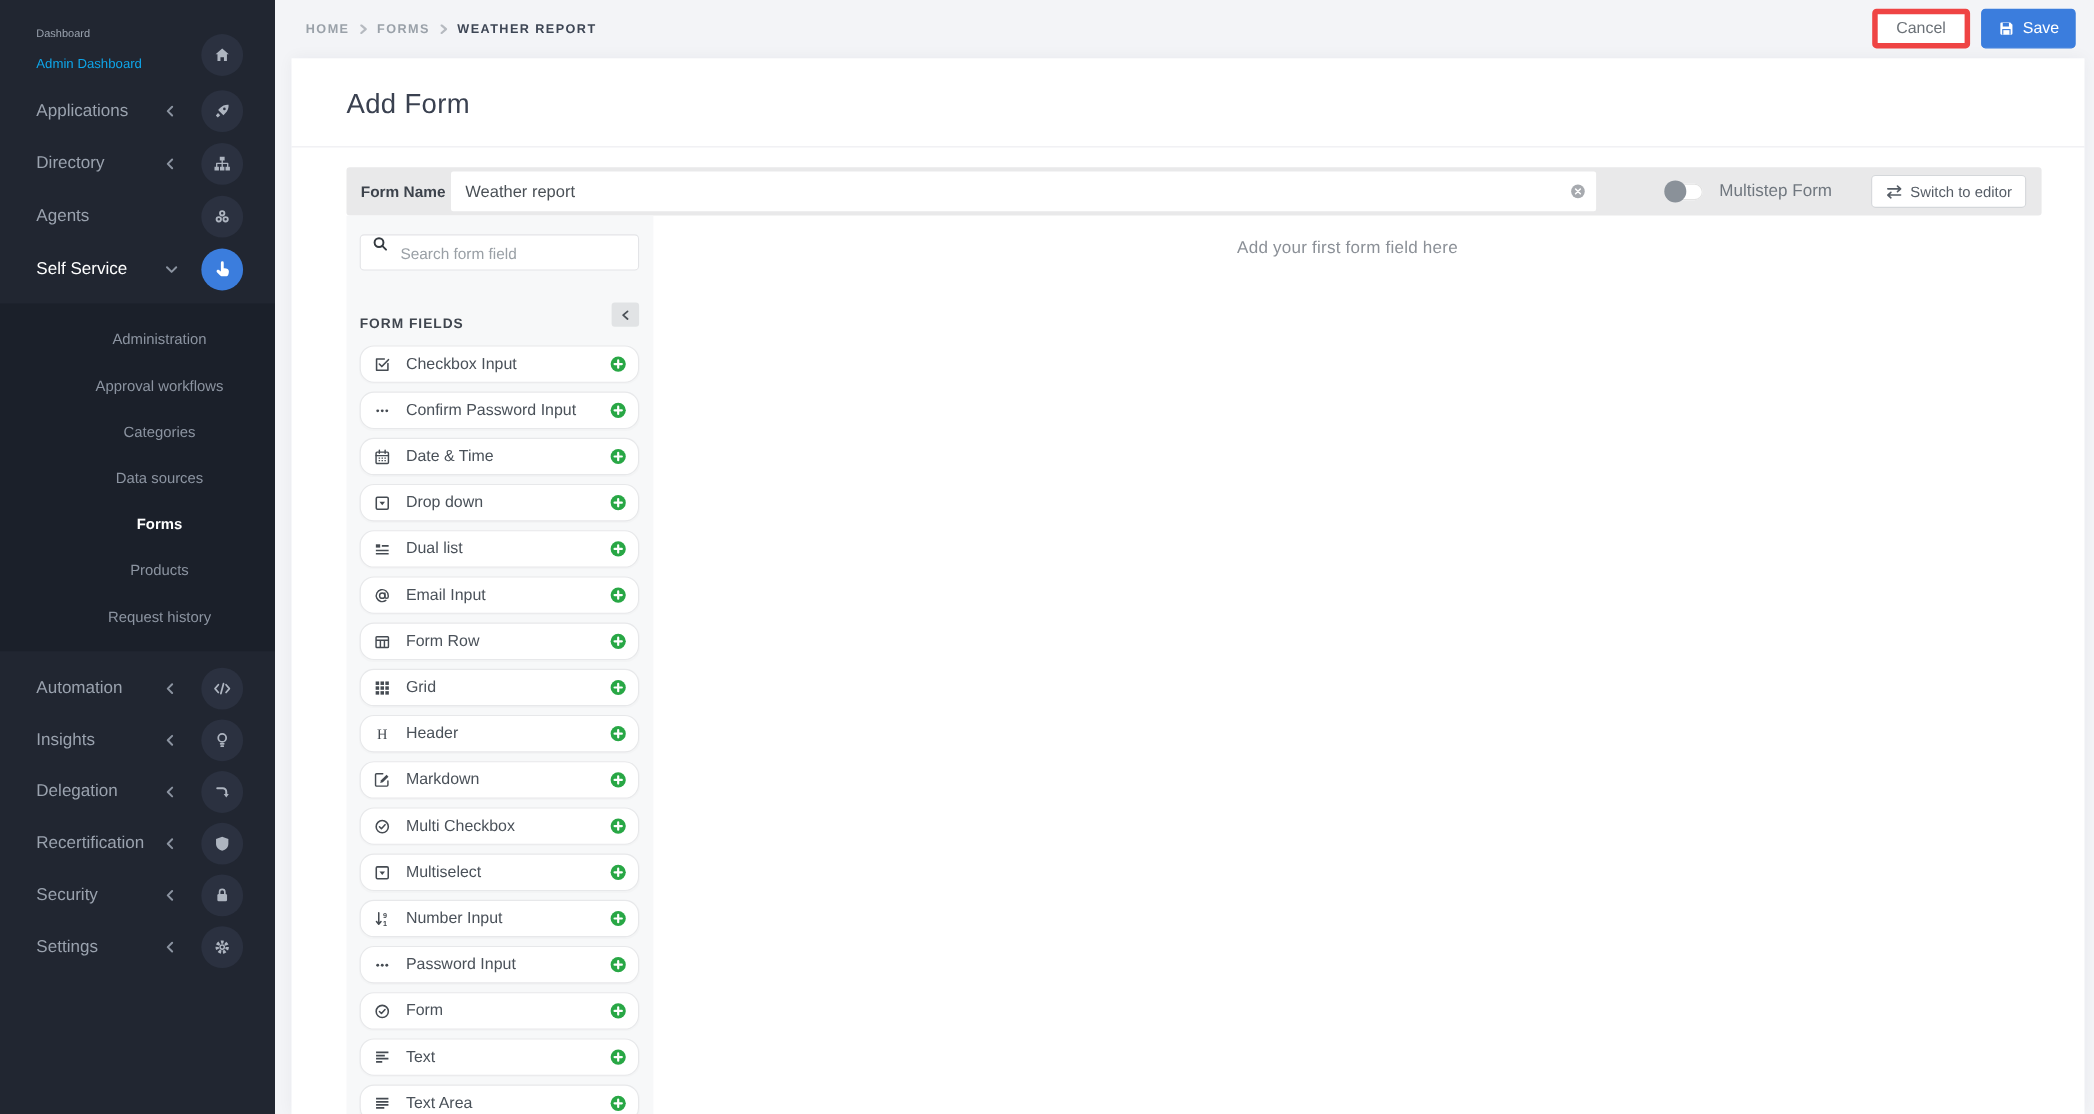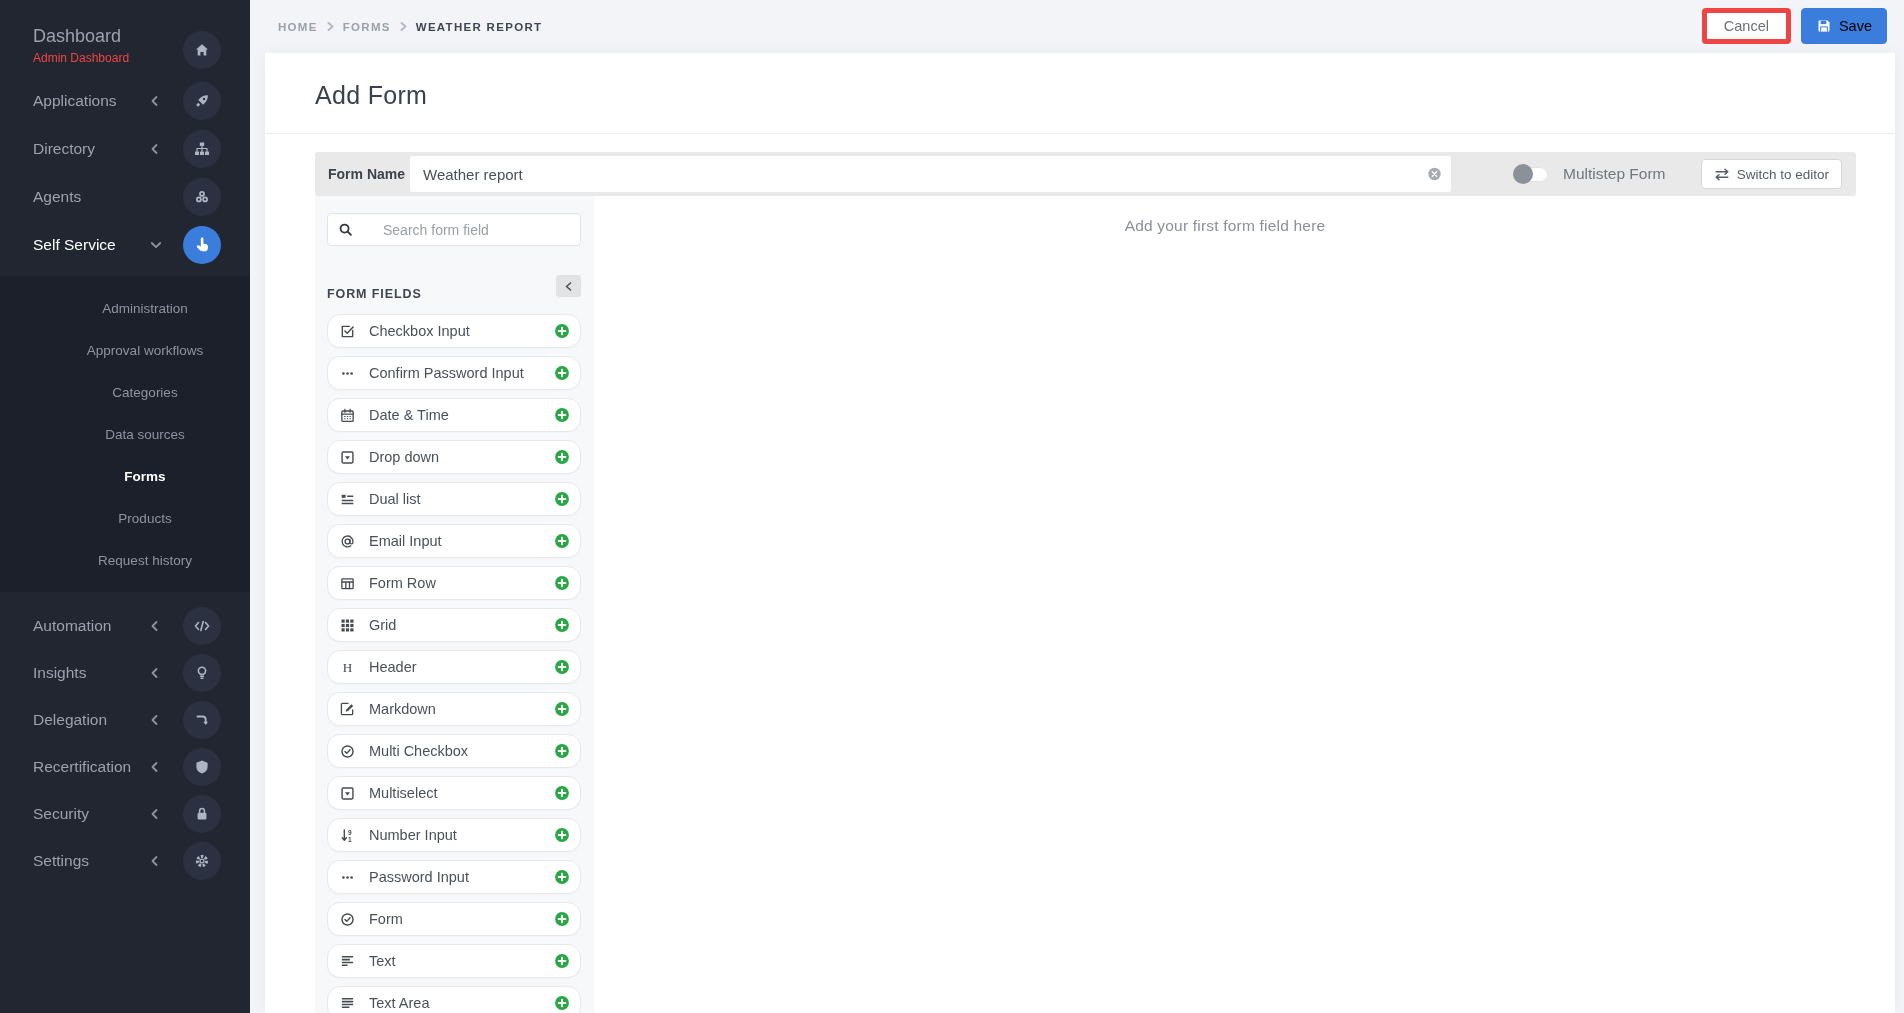--- a/index.html
+++ b/index.html
@@ -4,22 +4,22 @@
 <style>
   html,body{margin:0;padding:0;}
   body{
     width:1904px;height:1013px;position:relative;overflow:hidden;
     background:#f3f4f7;font-family:"Liberation Sans",sans-serif;
     -webkit-font-smoothing:antialiased;
   }
   
   .sidebar{position:absolute;left:0;top:0;width:250px;height:100%;background:#212631;z-index:5;}
   .sb-dash{position:relative;height:77px;}
-  .sb-dash .ttl{position:absolute;left:33px;top:26px;font-size:18px;color:#9aa2ae;}
-  .sb-dash .sub{position:absolute;left:33px;top:51px;font-size:12px;color:#ef4444;}
+  .sb-dash .ttl{position:absolute;left:33px;top:26px;font-size:10px;color:#9aa2ae;}
+  .sb-dash .sub{position:absolute;left:33px;top:51px;font-size:12px;color:#0ea5e9;}
   .sb-row{position:relative;height:48px;cursor:pointer;}
   .sb-row .lbl{position:absolute;left:33px;top:50%;transform:translateY(-50%);font-size:15.5px;color:#9aa2ae;}
   .sb-row.active .lbl{color:#fff;}
   .sb-chev{position:absolute;left:150px;top:50%;transform:translateY(-50%);color:#8b93a0;display:flex;}
   .sb-circle{position:absolute;left:183px;top:50%;transform:translateY(-50%);width:38px;height:38px;border-radius:50%;
     background:#2b3140;display:flex;align-items:center;justify-content:center;color:#aeb5c0;}
   .sb-circle.blue{background:#3b7ddd;color:#fff;}
   .sb-dash .sb-circle{top:50px;}
   .sb-sub{background:#1b202a;padding:12px 0 10px 0;margin-top:7px;text-align:center;}
   .sb-sub-item{height:42px;line-height:42px;padding-left:40px;font-size:13.5px;color:#8c94a1;cursor:pointer;}
@@ -29,21 +29,21 @@
   
   .topbar{position:absolute;left:250px;right:0;top:0;height:53px;}
   .breadcrumb{position:absolute;left:28px;top:0;height:53px;display:flex;align-items:center;gap:9px;
     font-size:11.5px;font-weight:bold;letter-spacing:1.3px;color:#9aa1a9;}
   .breadcrumb .crumb{cursor:pointer;}
   .breadcrumb .crumb.current{color:#3e4655;cursor:default;}
   .breadcrumb .sep{display:flex;color:#b6bac0;}
   .tb-actions{position:absolute;right:17px;top:8px;display:flex;gap:10px;}
   .btn{height:36px;border-radius:4px;font-size:14.5px;display:flex;align-items:center;cursor:pointer;box-sizing:border-box;}
   .btn-cancel{background:#fff;border:5px solid #ef4444;color:#6b7177;padding:0 17px;}
-  .btn-save{background:#3b7ddd;border:1px solid #3b7ddd;color:#000000;padding:0 14px;gap:7px;}
+  .btn-save{background:#3b7ddd;border:1px solid #3b7ddd;color:#ffffff;padding:0 14px;gap:7px;}
   
   .card{position:absolute;left:265px;right:9px;top:53px;bottom:0;background:#fff;
     box-shadow:0 0 14px rgba(33,40,50,.05);}
   .card-title{padding:28px 50px 0 50px;font-size:25px;font-weight:400;color:#3a4150;letter-spacing:.3px;}
   .card-divider{margin-top:23px;border-bottom:1px solid #ececef;}
   
   .form-bar{position:absolute;left:50px;right:39px;top:99px;height:44px;background:#e9e9ea;border-radius:3px;
     display:flex;align-items:center;}
   .form-bar .fn-label{width:82px;margin-left:13px;font-size:14px;font-weight:bold;color:#3d434c;}
   .fn-input-wrap{position:relative;width:1041px;height:36px;}
@@ -52,22 +52,22 @@
   .fn-clear{position:absolute;right:9px;top:50%;transform:translateY(-50%);display:flex;cursor:pointer;}
   .toggle{position:relative;width:33px;height:15px;margin-left:64px;background:#fff;border-radius:8px;
     box-shadow:inset 0 0 0 1px #e2e2e2;cursor:pointer;flex:none;}
   .toggle .knob{position:absolute;left:-2px;top:-2.5px;width:20px;height:20px;border-radius:50%;background:#8a9199;}
   .ms-label{margin-left:15px;font-size:15.5px;color:#70777f;}
   .btn-switch{margin-left:auto;margin-right:14px;height:30px;background:#fff;border:1px solid #d4d7da;border-radius:4px;
     display:flex;align-items:center;gap:7px;padding:0 12px;font-size:13.5px;color:#565d66;cursor:pointer;}
   
   .builder{position:absolute;left:50px;right:39px;top:143px;bottom:0;display:flex;}
   .fields-panel{width:279px;flex:none;background:#f7f8f9;box-sizing:border-box;padding:17px 13px 0 12px;}
-  .search-box{height:33px;background:#fff;border:1px solid #e3e4e7;border-radius:4px;display:flex;align-items:center;
-    padding:0 10px;box-sizing:border-box;gap:19px;}
+  .search-box{height:33px;background:#fff;border:1px solid #e3e4e7;border-radius:4px;display:flex;
+    padding:0 10px;box-sizing:border-box;}
   .search-box input{border:none;outline:none;flex:1;margin-left:9px;font-size:14px;color:#4a5056;background:transparent;
     font-family:"Liberation Sans",sans-serif;}
   .search-box input::placeholder{color:#9aa0a6;}
   .fp-head{margin-top:25px;display:flex;align-items:center;justify-content:space-between;}
   .fp-title{font-size:12.5px;font-weight:bold;letter-spacing:.9px;color:#40464f;margin-top:16px;}
   .fp-collapse{width:25px;height:22px;background:#e1e3e5;border-radius:3px;display:flex;align-items:center;
     justify-content:center;color:#4a5056;cursor:pointer;}
   .fp-list{margin-top:13px;}
   .field-card{height:34px;background:#fff;border:1px solid #e7e8ea;border-radius:13px;margin-bottom:8px;
     display:flex;align-items:center;padding:0 10px 0 11px;box-sizing:border-box;cursor:grab;

